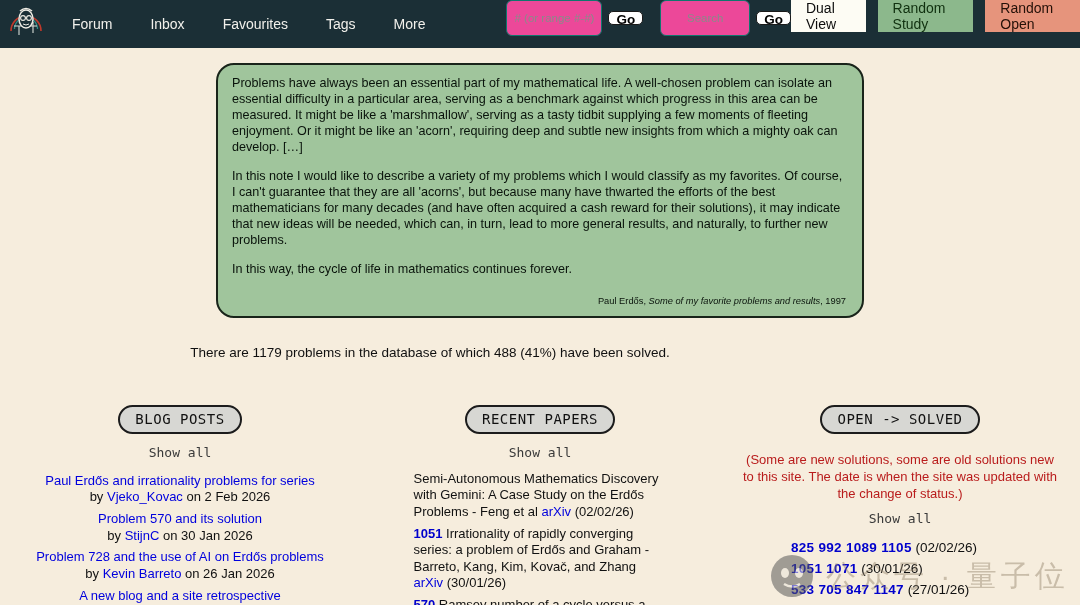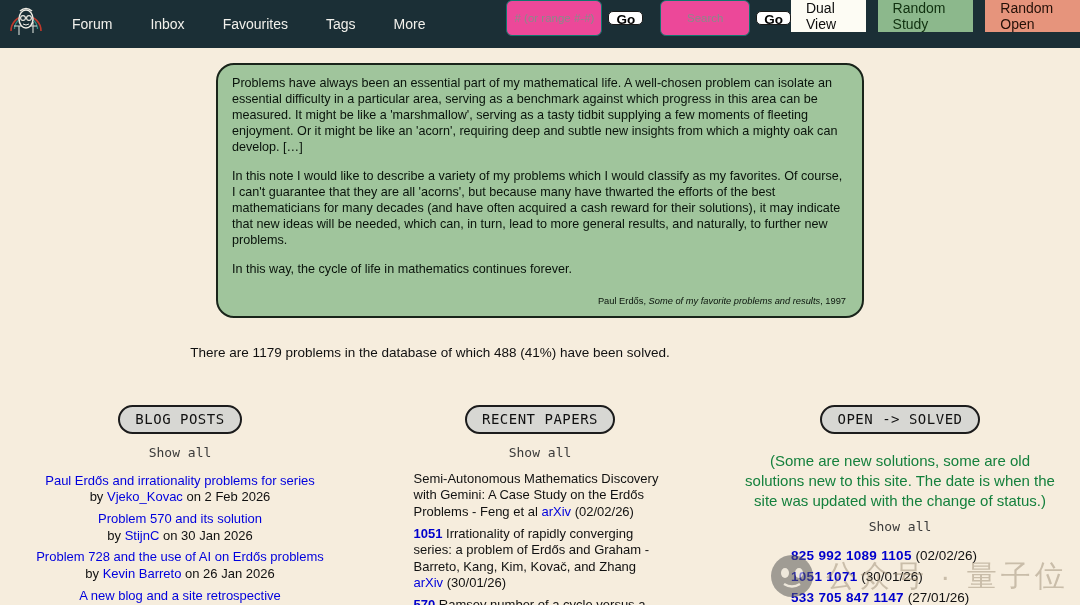--- a/index.html
+++ b/index.html
@@ -57,21 +57,21 @@
   
   .blog-list { margin-top:12px; font-size:13px; line-height:1.28; }
   .blog-entry { margin-bottom:5px; }
   .blog-title { display:block; }
   .byline { color:#101010; }
   
   .papers-list { width:253px; margin:10px auto 0; text-align:left; font-size:13px; line-height:1.26; }
   .paper { margin:0 0 6px; }
   .pnum { color:#0000cc; font-weight:bold; text-decoration:none; cursor:pointer; }
   
-  .solved-note { width:320px; margin:17px auto 0; font-size:15px; line-height:1.33; color:#15803d; }
+  .solved-note { width:320px; margin:17px auto 0; font-size:13px; line-height:1.33; color:#b91c1c; }
   .col-solved .show-all { margin-top:8px; }
   .solved-list { width:262px; margin:13px auto 0; text-align:left; padding-left:22px; }
   .solved-row { margin-bottom:6px; font-size:13.5px; white-space:nowrap; }
   .snum { color:#0000cc; font-weight:bold; text-decoration:none; letter-spacing:0.3px; cursor:pointer; }
   .sdate { color:#101010; }
   
   .watermark { position:absolute; left:770px; top:534px; display:flex; align-items:center; gap:12px; pointer-events:none;margin-top:20px; }
   .wm-text { font-size:30px; color:#8d7c64; opacity:0.42; letter-spacing:4px; white-space:nowrap; }
 </style>
 </head>

